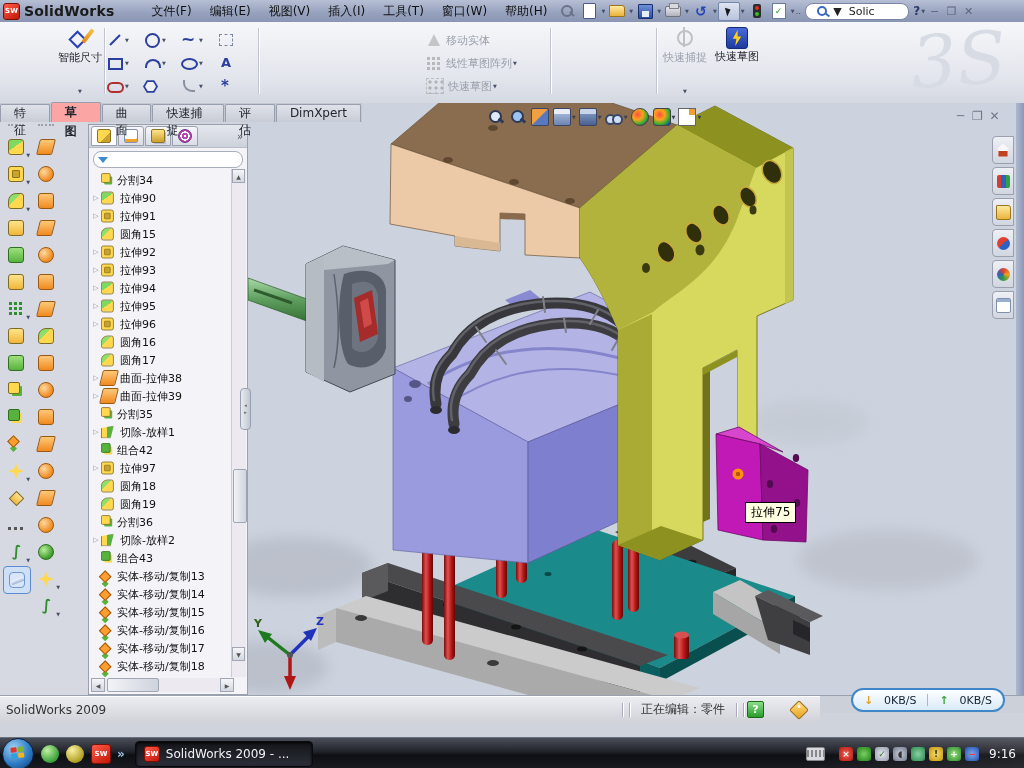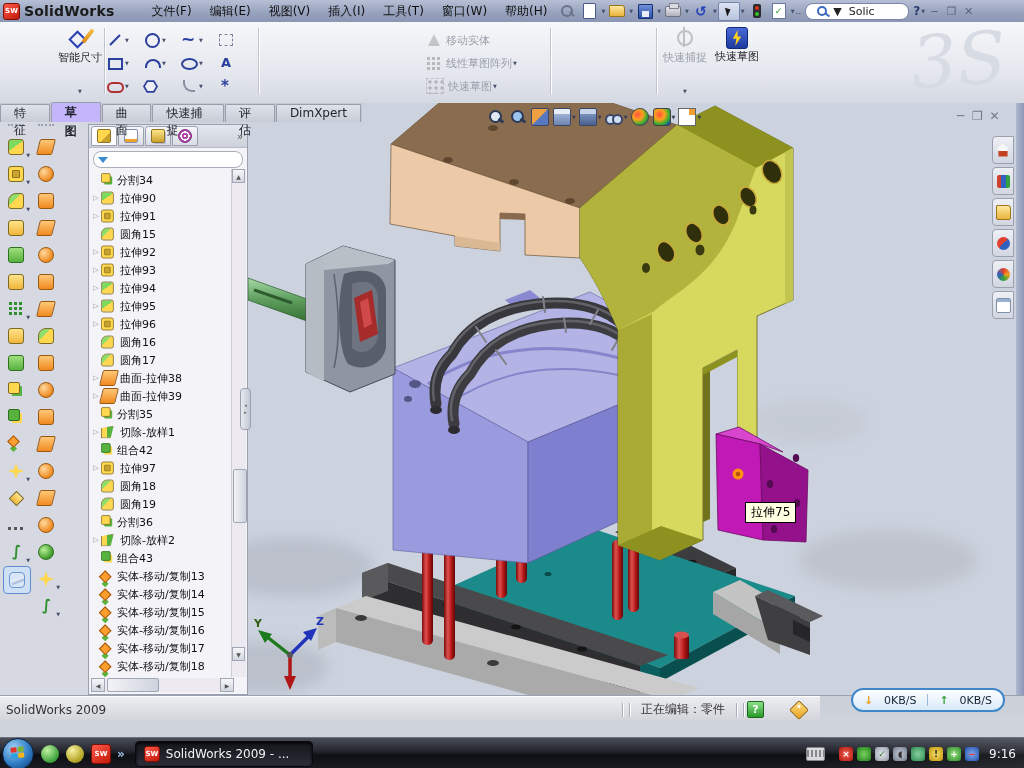--- a/index.html
+++ b/index.html
@@ -85,21 +85,21 @@
   .sg[data-icon="text"]::after{content:"A";position:absolute;left:4px;top:1px;font-size:13px;font-weight:bold;color:#2a3f9e}
   .sg[data-icon="slot"]::after{content:"";position:absolute;left:1px;top:5px;width:13px;height:7px;border:2px solid #b03030;border-radius:6px}
   .sg[data-icon="polygon"]{background:#2a3f9e;clip-path:polygon(25% 5%,75% 5%,100% 50%,75% 95%,25% 95%,0 50%);width:15px;height:14px;margin-top:2px}
   .sg[data-icon="polygon"]::after{content:"";position:absolute;inset:2px;background:#eef0f6;clip-path:polygon(25% 5%,75% 5%,100% 50%,75% 95%,25% 95%,0 50%)}
   .sg[data-icon="sfillet"]::after{content:"";position:absolute;left:3px;top:3px;width:10px;height:10px;border-left:2px solid #8890a0;border-bottom:2px solid #8890a0;border-radius:0 0 0 9px}
   .sg[data-icon="point"]::after{content:"*";position:absolute;left:4px;top:0;font-size:15px;font-weight:bold;color:#2a3f9e}
   
   #tabstrip{left:0;top:103px;width:362px;height:19px;background:#c2c7d2;display:flex;align-items:flex-end;z-index:6}
   .rtab{height:17px;line-height:17px;padding:0 13px;font-size:12px;color:#23262e;background:linear-gradient(#dfe2e9,#c8ccd6);
         border:1px solid #989eae;border-bottom:none;margin-right:1px;border-radius:2px 2px 0 0}
-  .rtab[data-state="active"]{background:#c4b5fd;height:19px;line-height:19px;font-weight:bold}
+  .rtab[data-state="active"]{background:#fca5a5;height:19px;line-height:19px;font-weight:bold}
   
   #leftcols{left:0;top:122px;width:88px;height:573px;background:#d6d9e1}
   .lcol{position:absolute;top:0;width:28px;height:573px}
   .grip{height:6px;margin:2px 6px;border-top:2px dotted #9aa0ae}
   .ltb{width:26px;height:26px;margin:0 0 1px 1px;display:flex;align-items:center;justify-content:center;position:relative}
   .ltb .caret{position:absolute;right:-2px;bottom:2px}
   .ltb[data-state="pressed"]{background:#cfe0f4;border:1px solid #5b8dd0;border-radius:4px}
   
   .mi{display:inline-block;width:16px;height:16px;position:relative;box-sizing:border-box}
   .mi[data-icon="boss"]{background:linear-gradient(145deg,#7ed95f 45%,#ffd84f 45%);border:1px solid #7d6a23;border-radius:3px}

